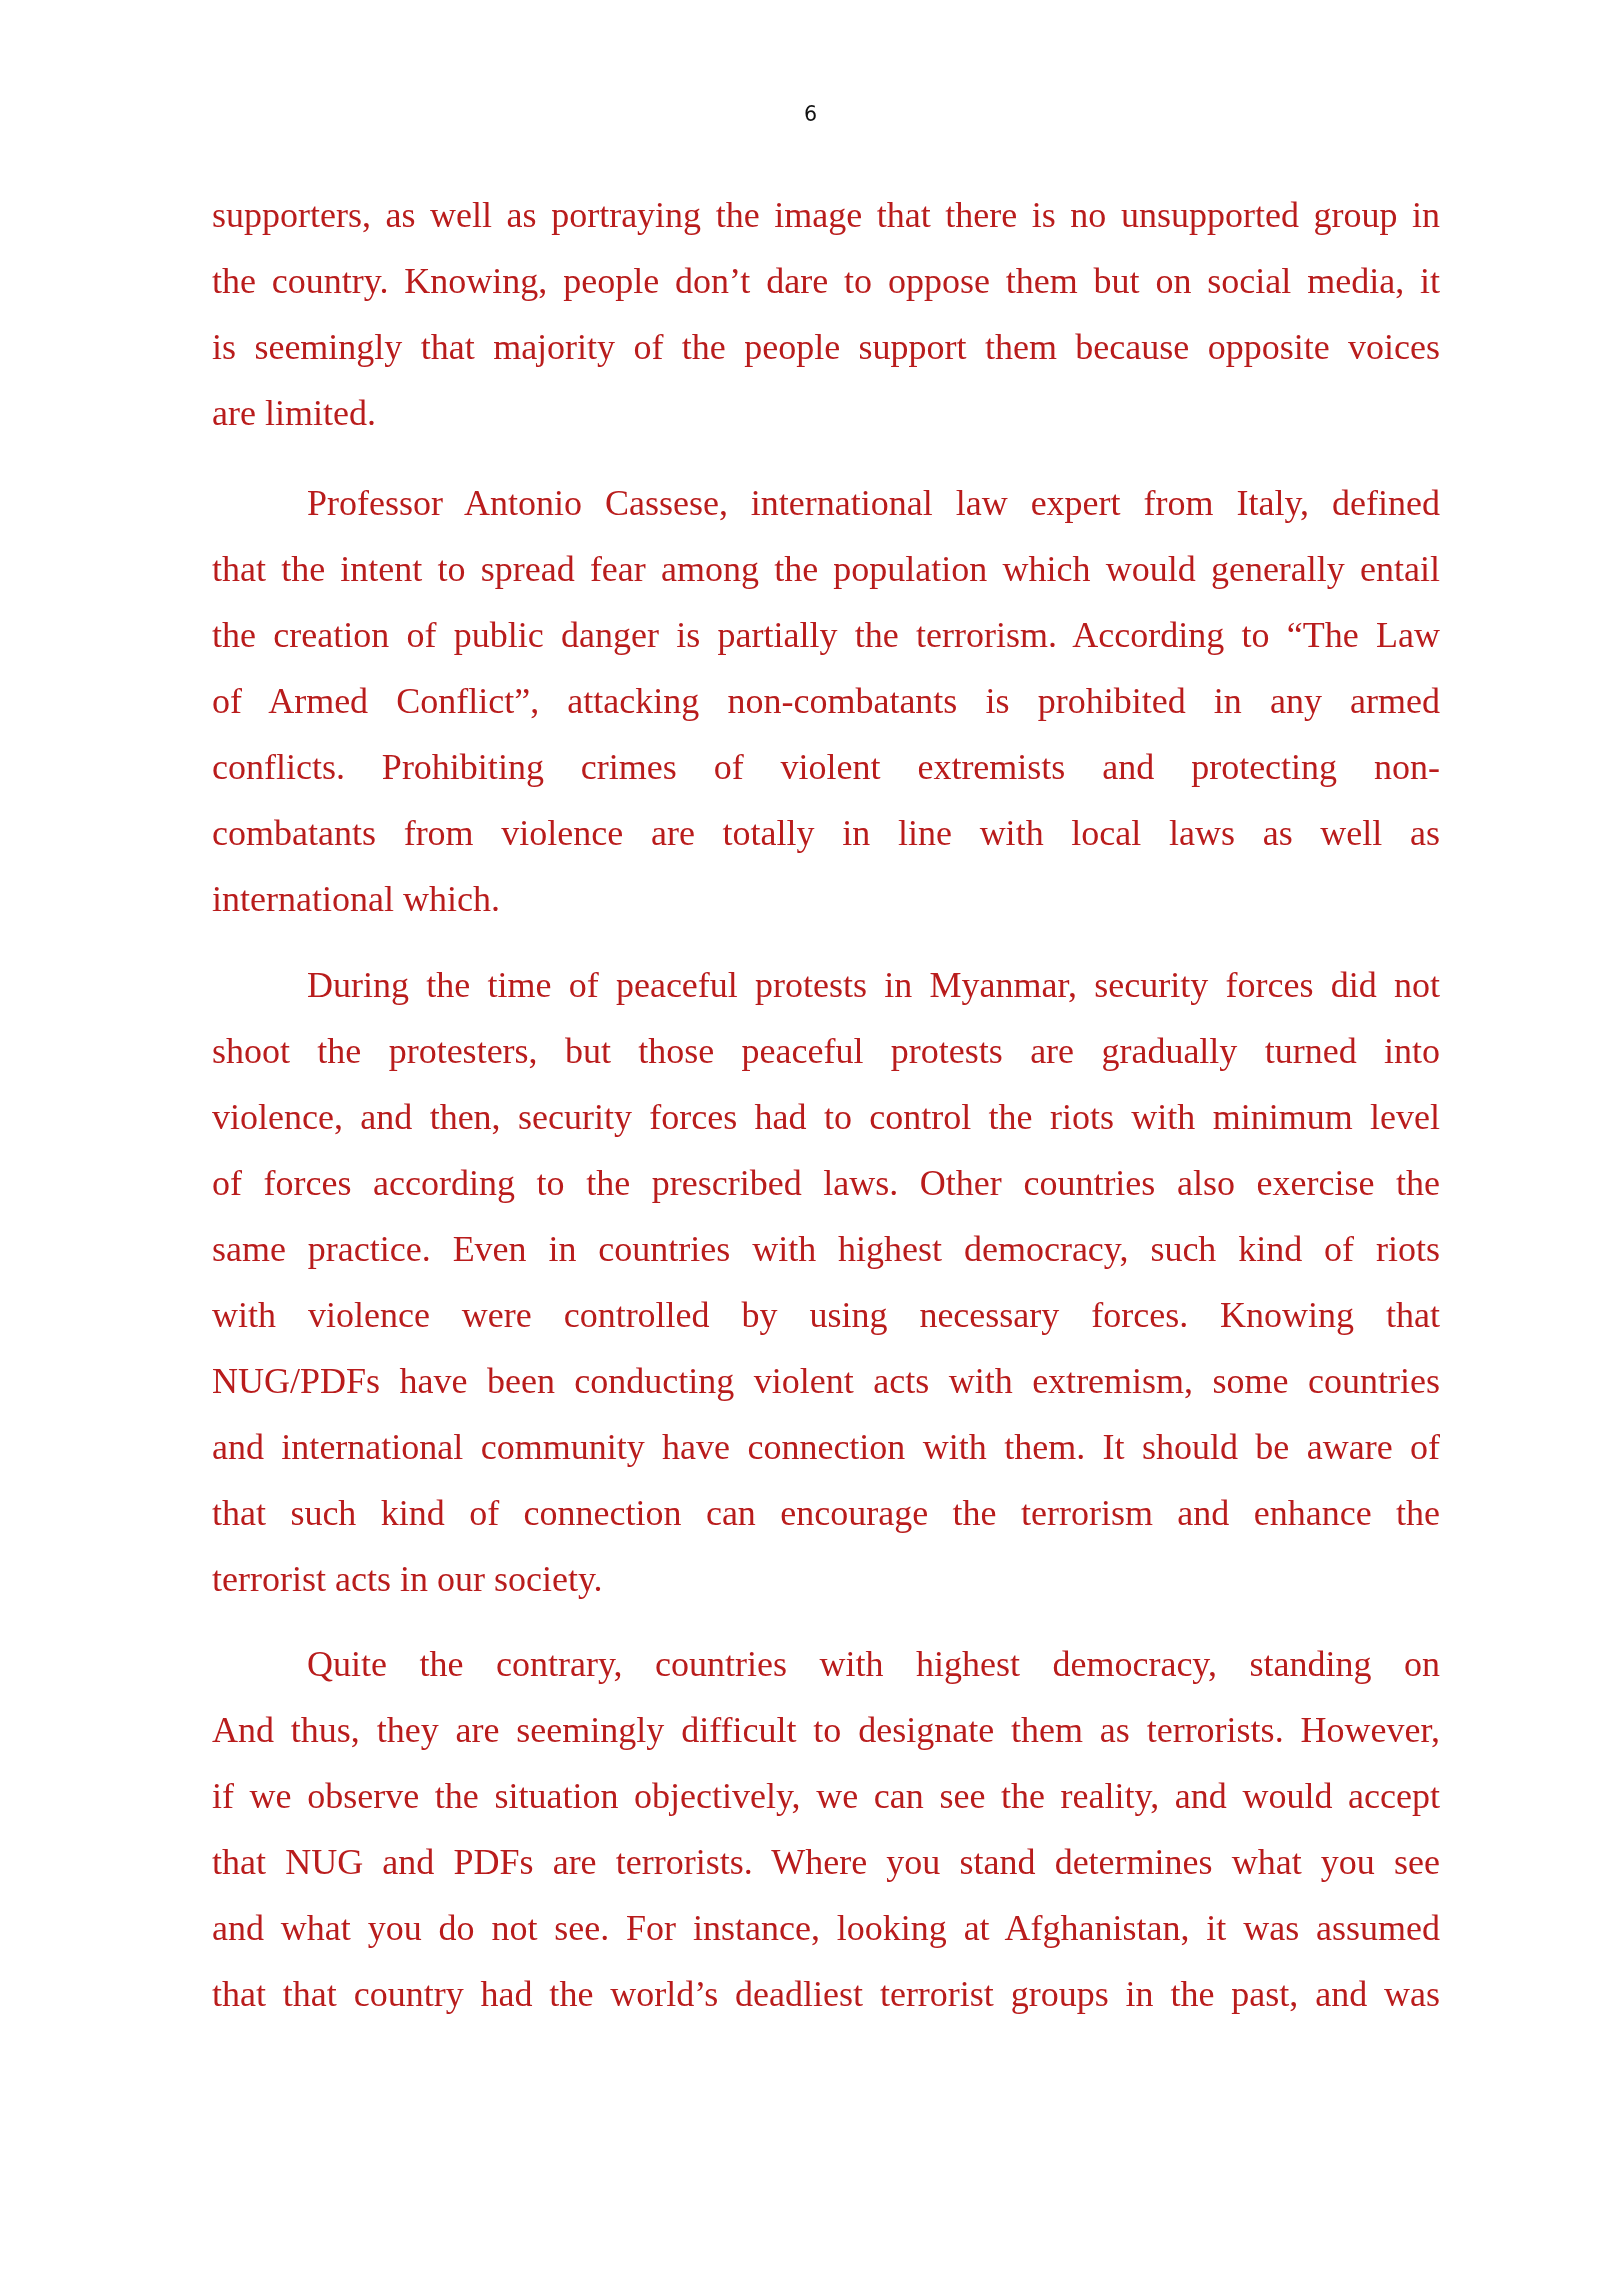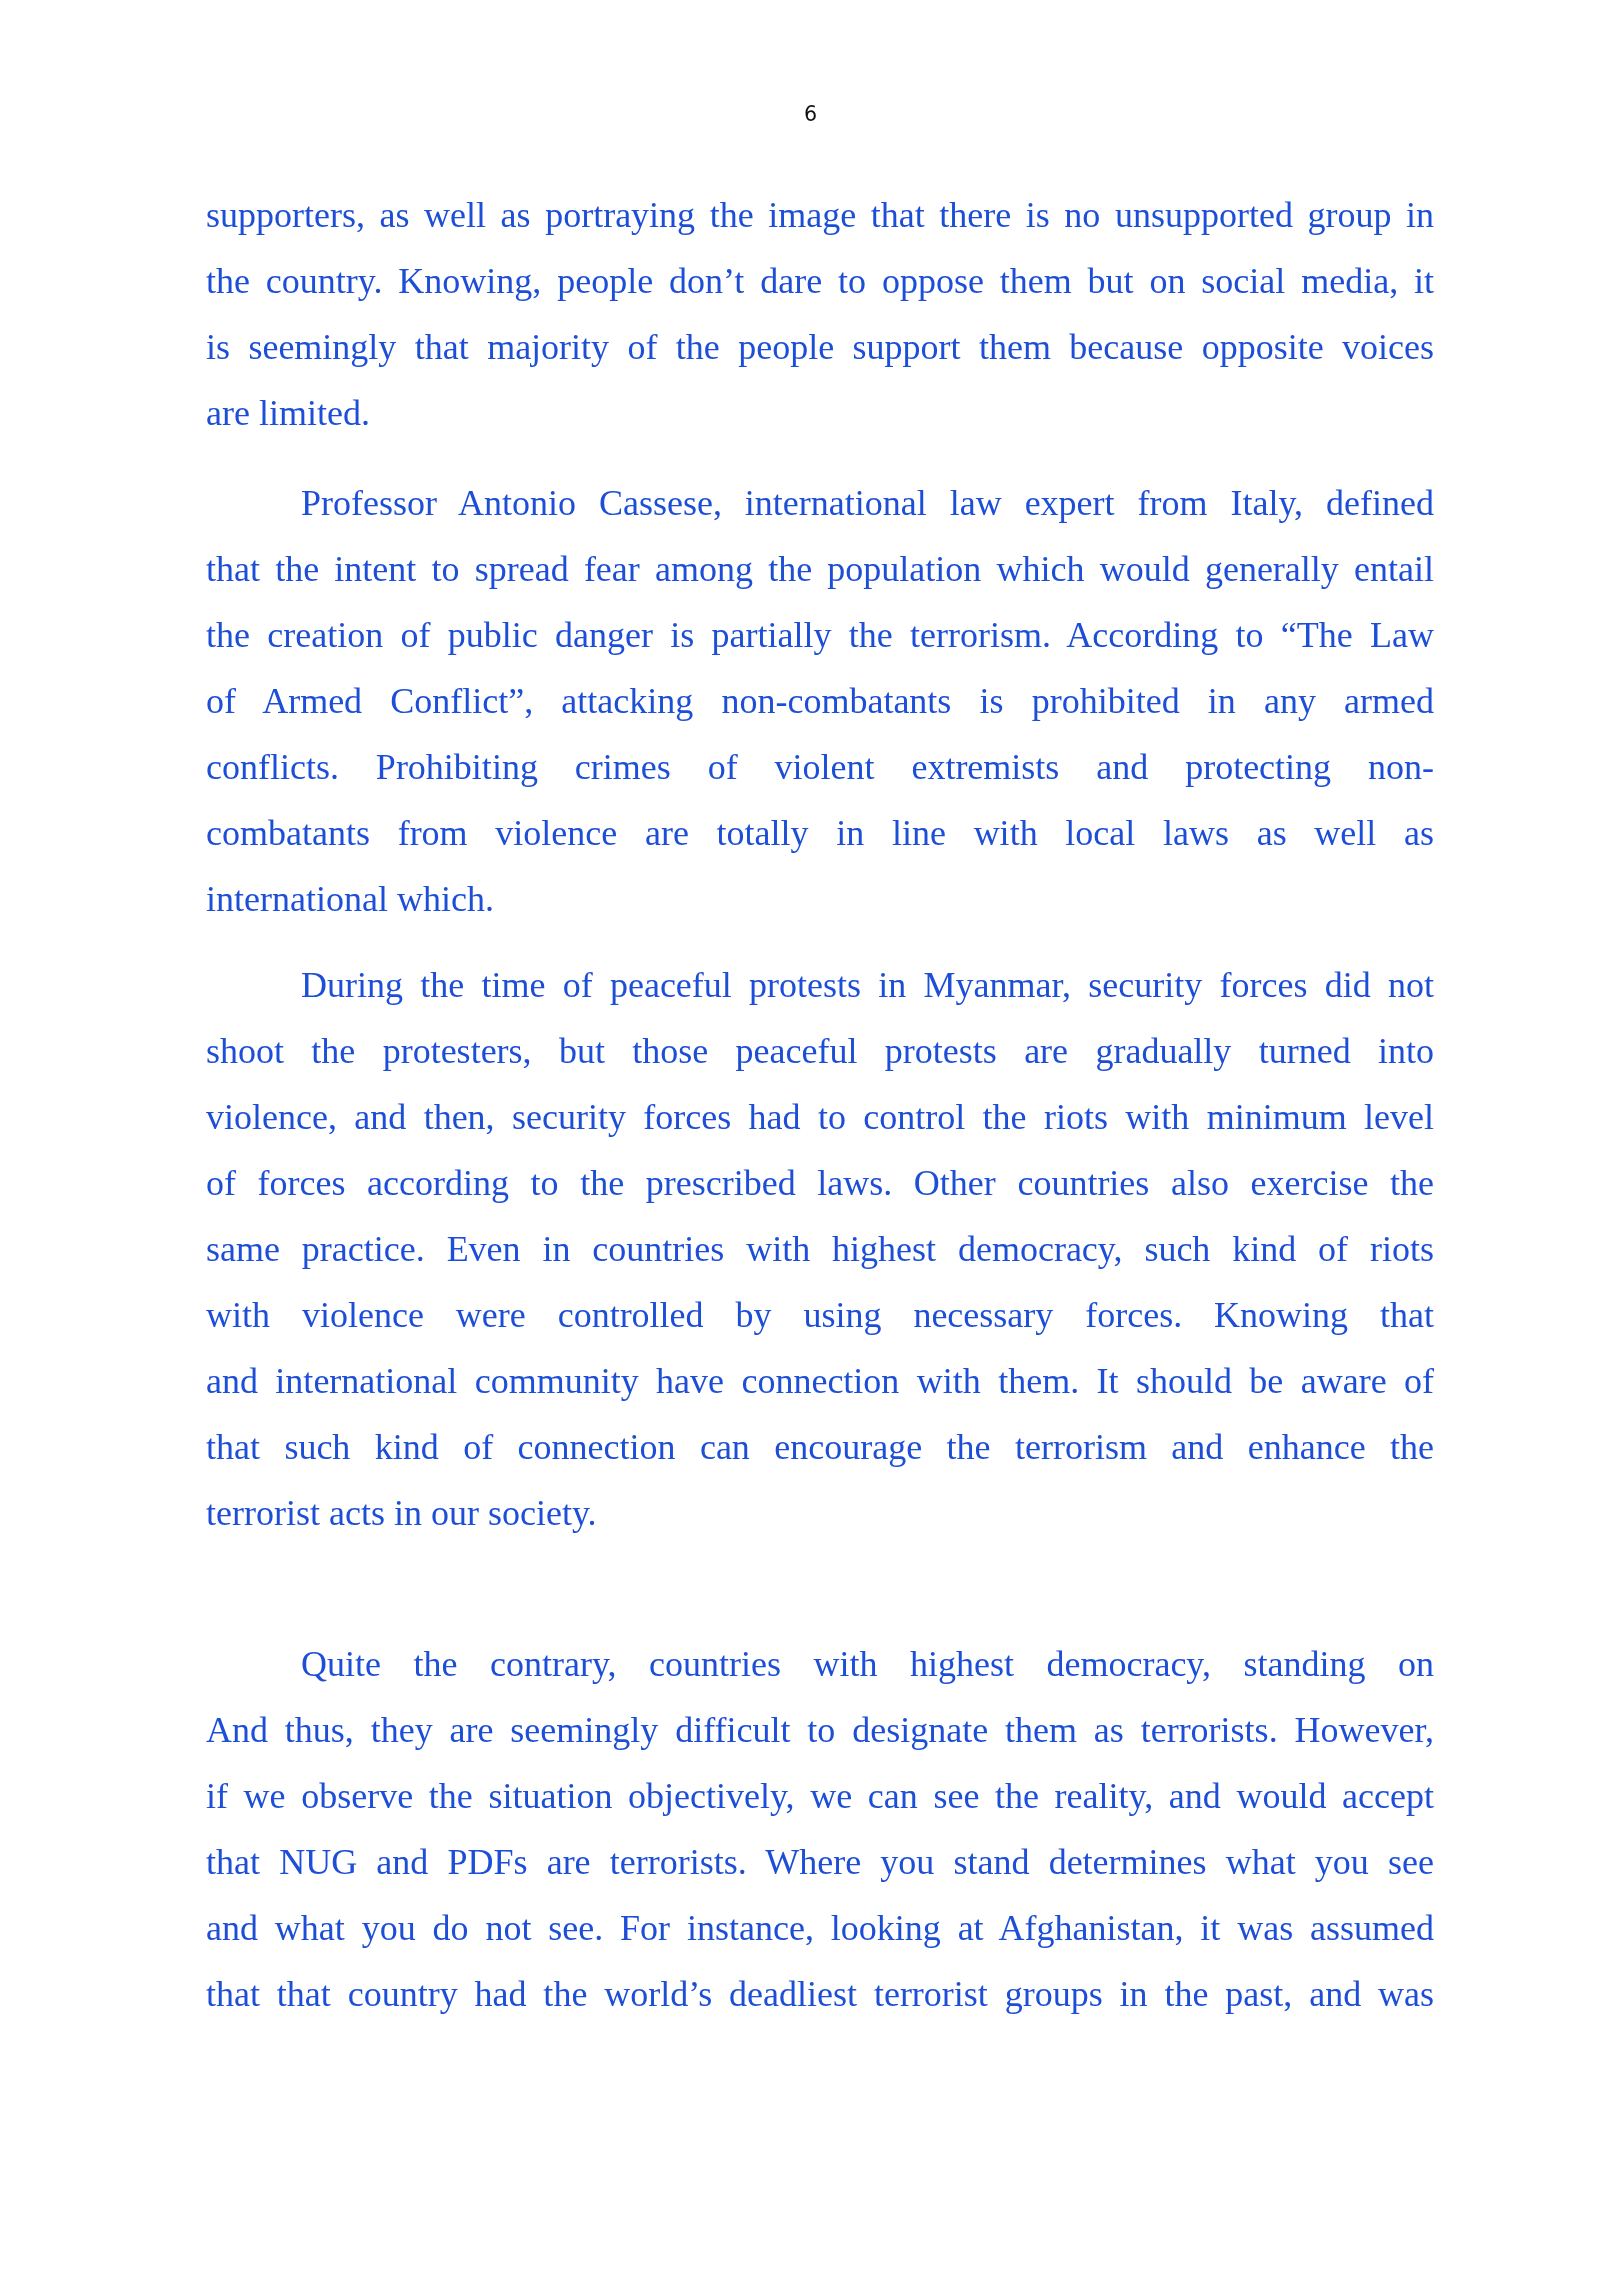--- a/index.html
+++ b/index.html
@@ -26,26 +26,26 @@
     width: 1621px;
     top: 100px;
     text-align: center;
     font-family: "DejaVu Sans", sans-serif;
     font-size: 20.6px;
     line-height: 29px;
     color: #111111;
   }
   .para {
     position: absolute;
-    left: 206px;
+    left: 212px;
     width: 1228px;
     font-family: "Liberation Serif", serif;
     font-size: 36px;
     line-height: 66px;
-    color: #1d4ed8;
+    color: #b91c1c;
   }
   .line {
     display: block;
     white-space: nowrap;
     text-align: justify;
     text-align-last: justify;
     height: 66px;
     overflow: visible;
     word-spacing: 0;
   }
@@ -88,20 +88,21 @@
     <div class="line last">international which.</div>
   </div>
 
   <div class="para" id="p3">
     <div class="line justified first">During the time of peaceful protests in Myanmar, security forces did not</div>
     <div class="line justified">shoot the protesters, but those peaceful protests are gradually turned into</div>
     <div class="line justified">violence, and then, security forces had to control the riots with minimum level</div>
     <div class="line justified">of forces according to the prescribed laws. Other countries also exercise the</div>
     <div class="line justified">same practice. Even in countries with highest democracy, such kind of riots</div>
     <div class="line justified">with violence were controlled by using necessary forces. Knowing that</div>
+    <div class="line justified">NUG/PDFs have been conducting violent acts with extremism, some countries</div>
     <div class="line justified">and international community have connection with them. It should be aware of</div>
     <div class="line justified">that such kind of connection can encourage the terrorism and enhance the</div>
     <div class="line last">terrorist acts in our society.</div>
   </div>
 
   <div class="para" id="p4">
     <div class="line justified first">Quite the contrary, countries with highest democracy, standing on</div>
     <div class="line justified">And thus, they are seemingly difficult to designate them as terrorists. However,</div>
     <div class="line justified">if we observe the situation objectively, we can see the reality, and would accept</div>
     <div class="line justified">that NUG and PDFs are terrorists. Where you stand determines what you see</div>

